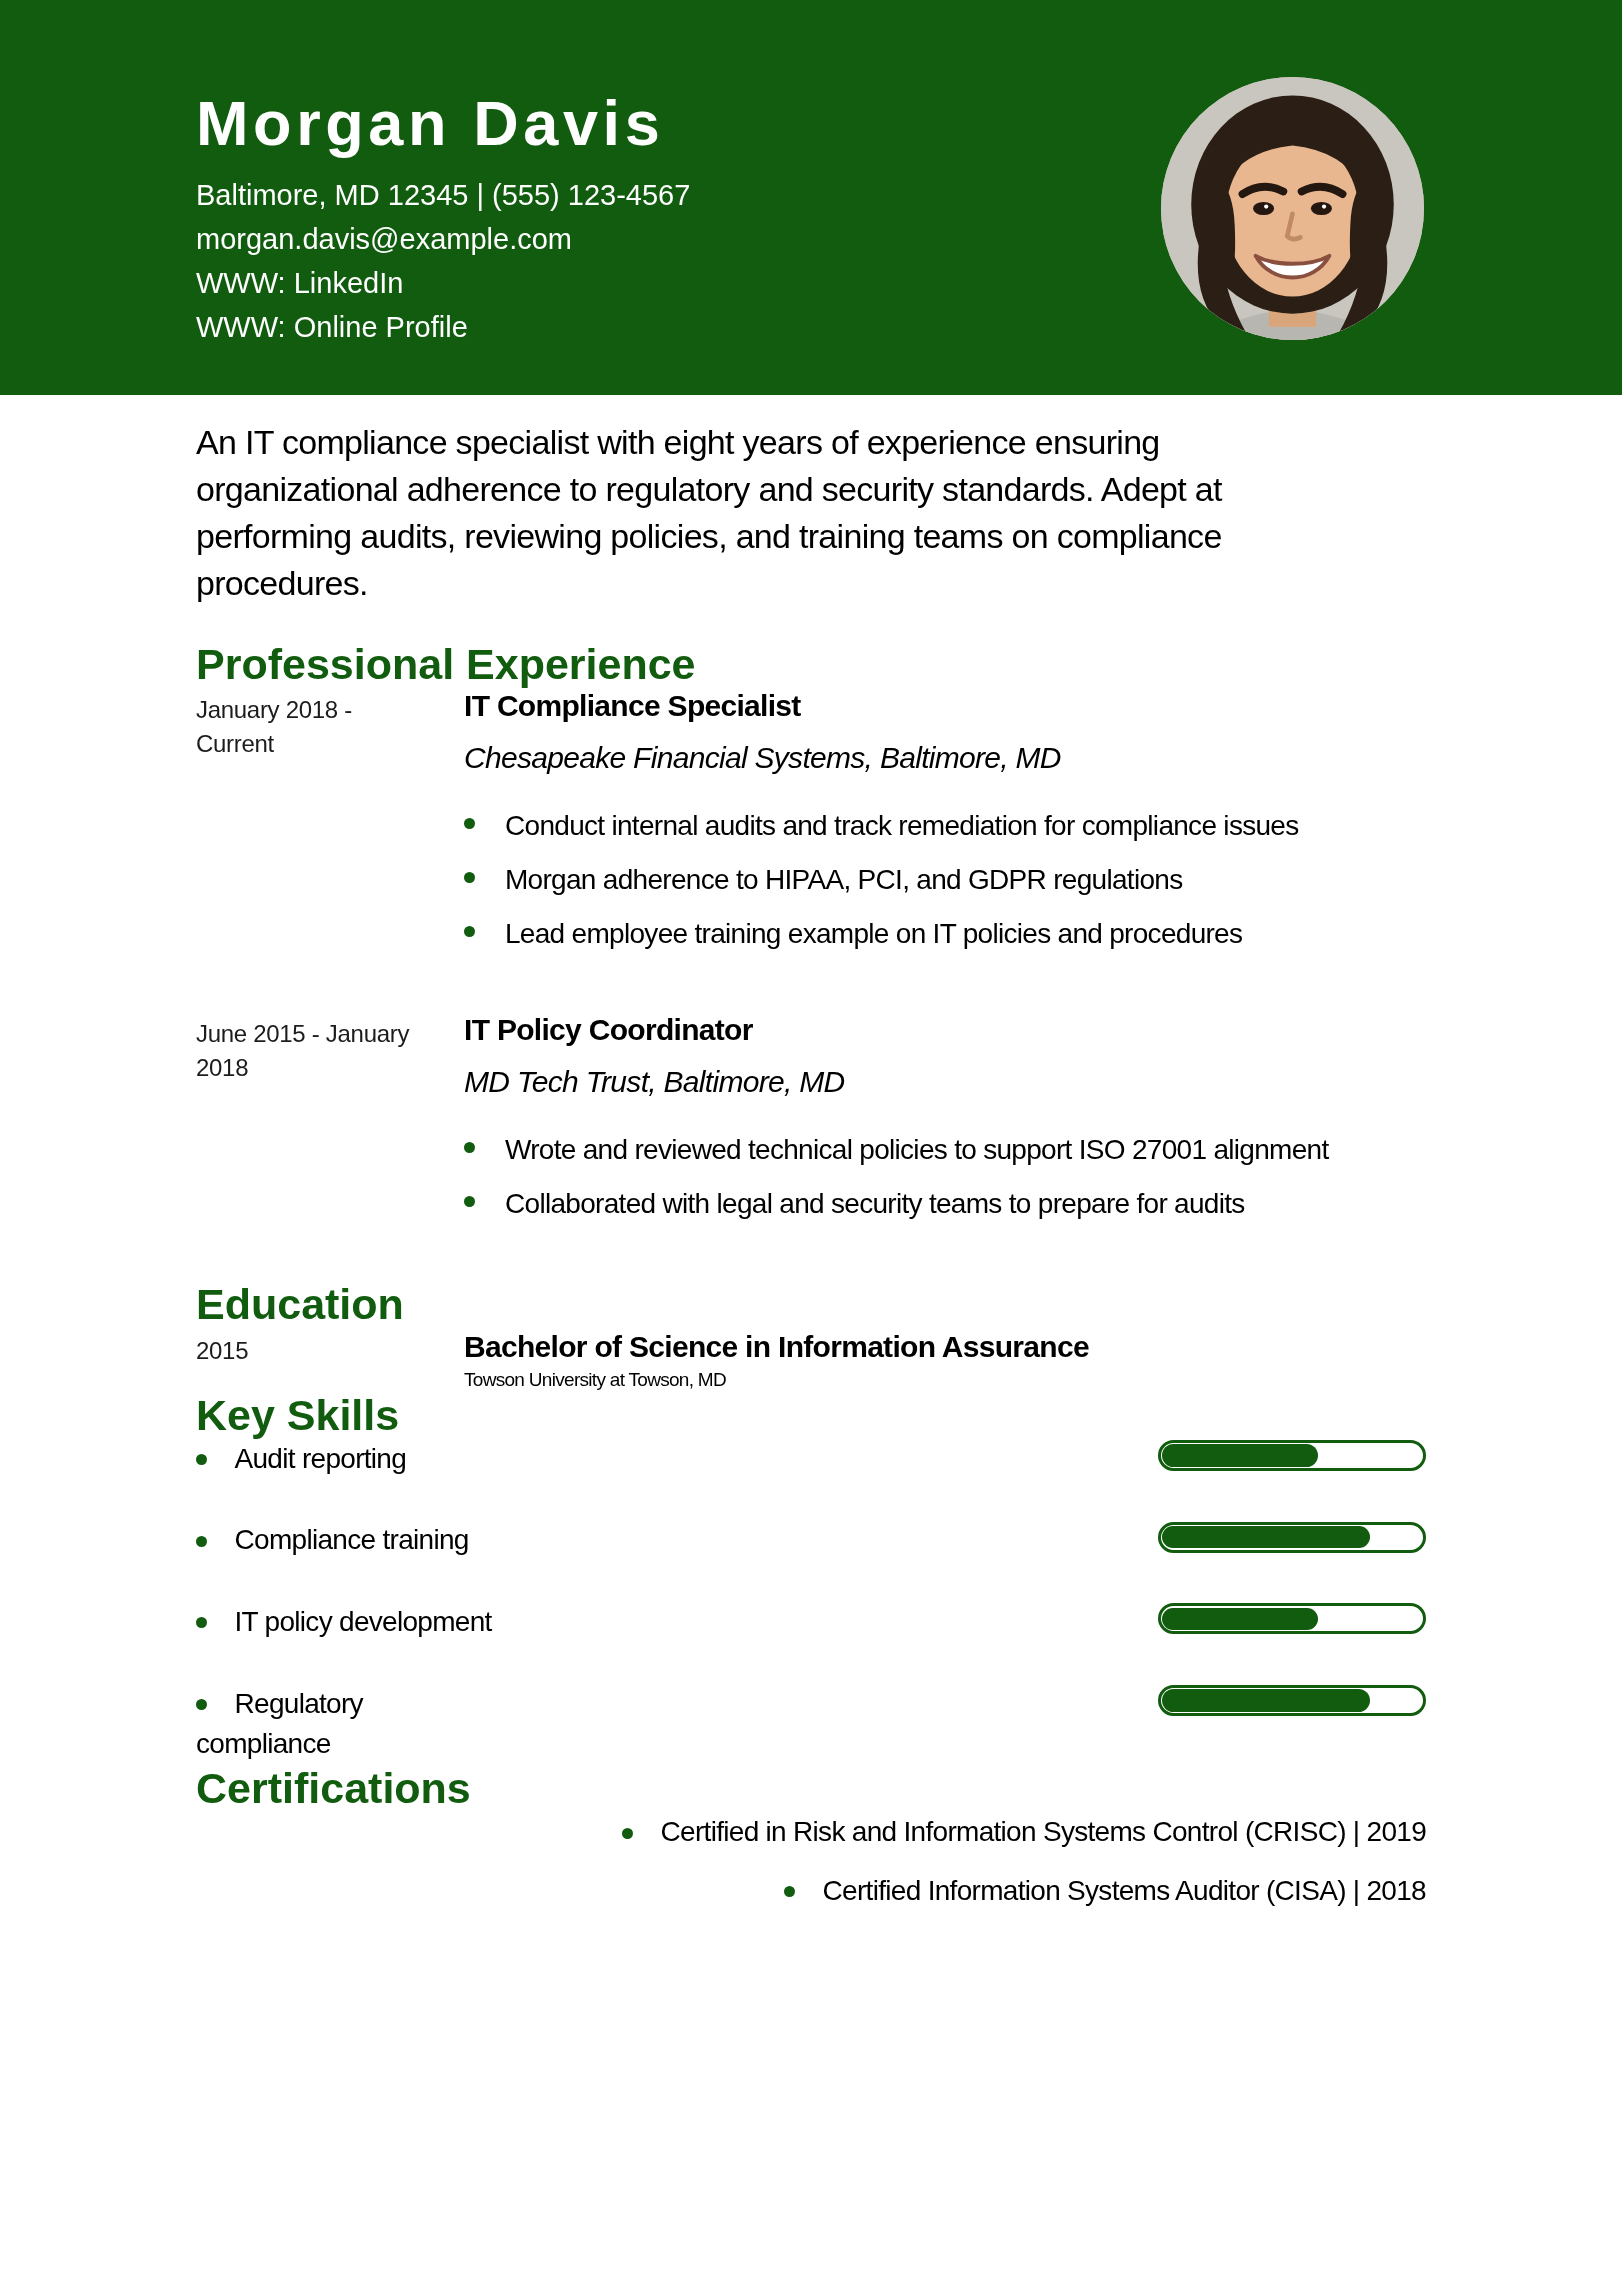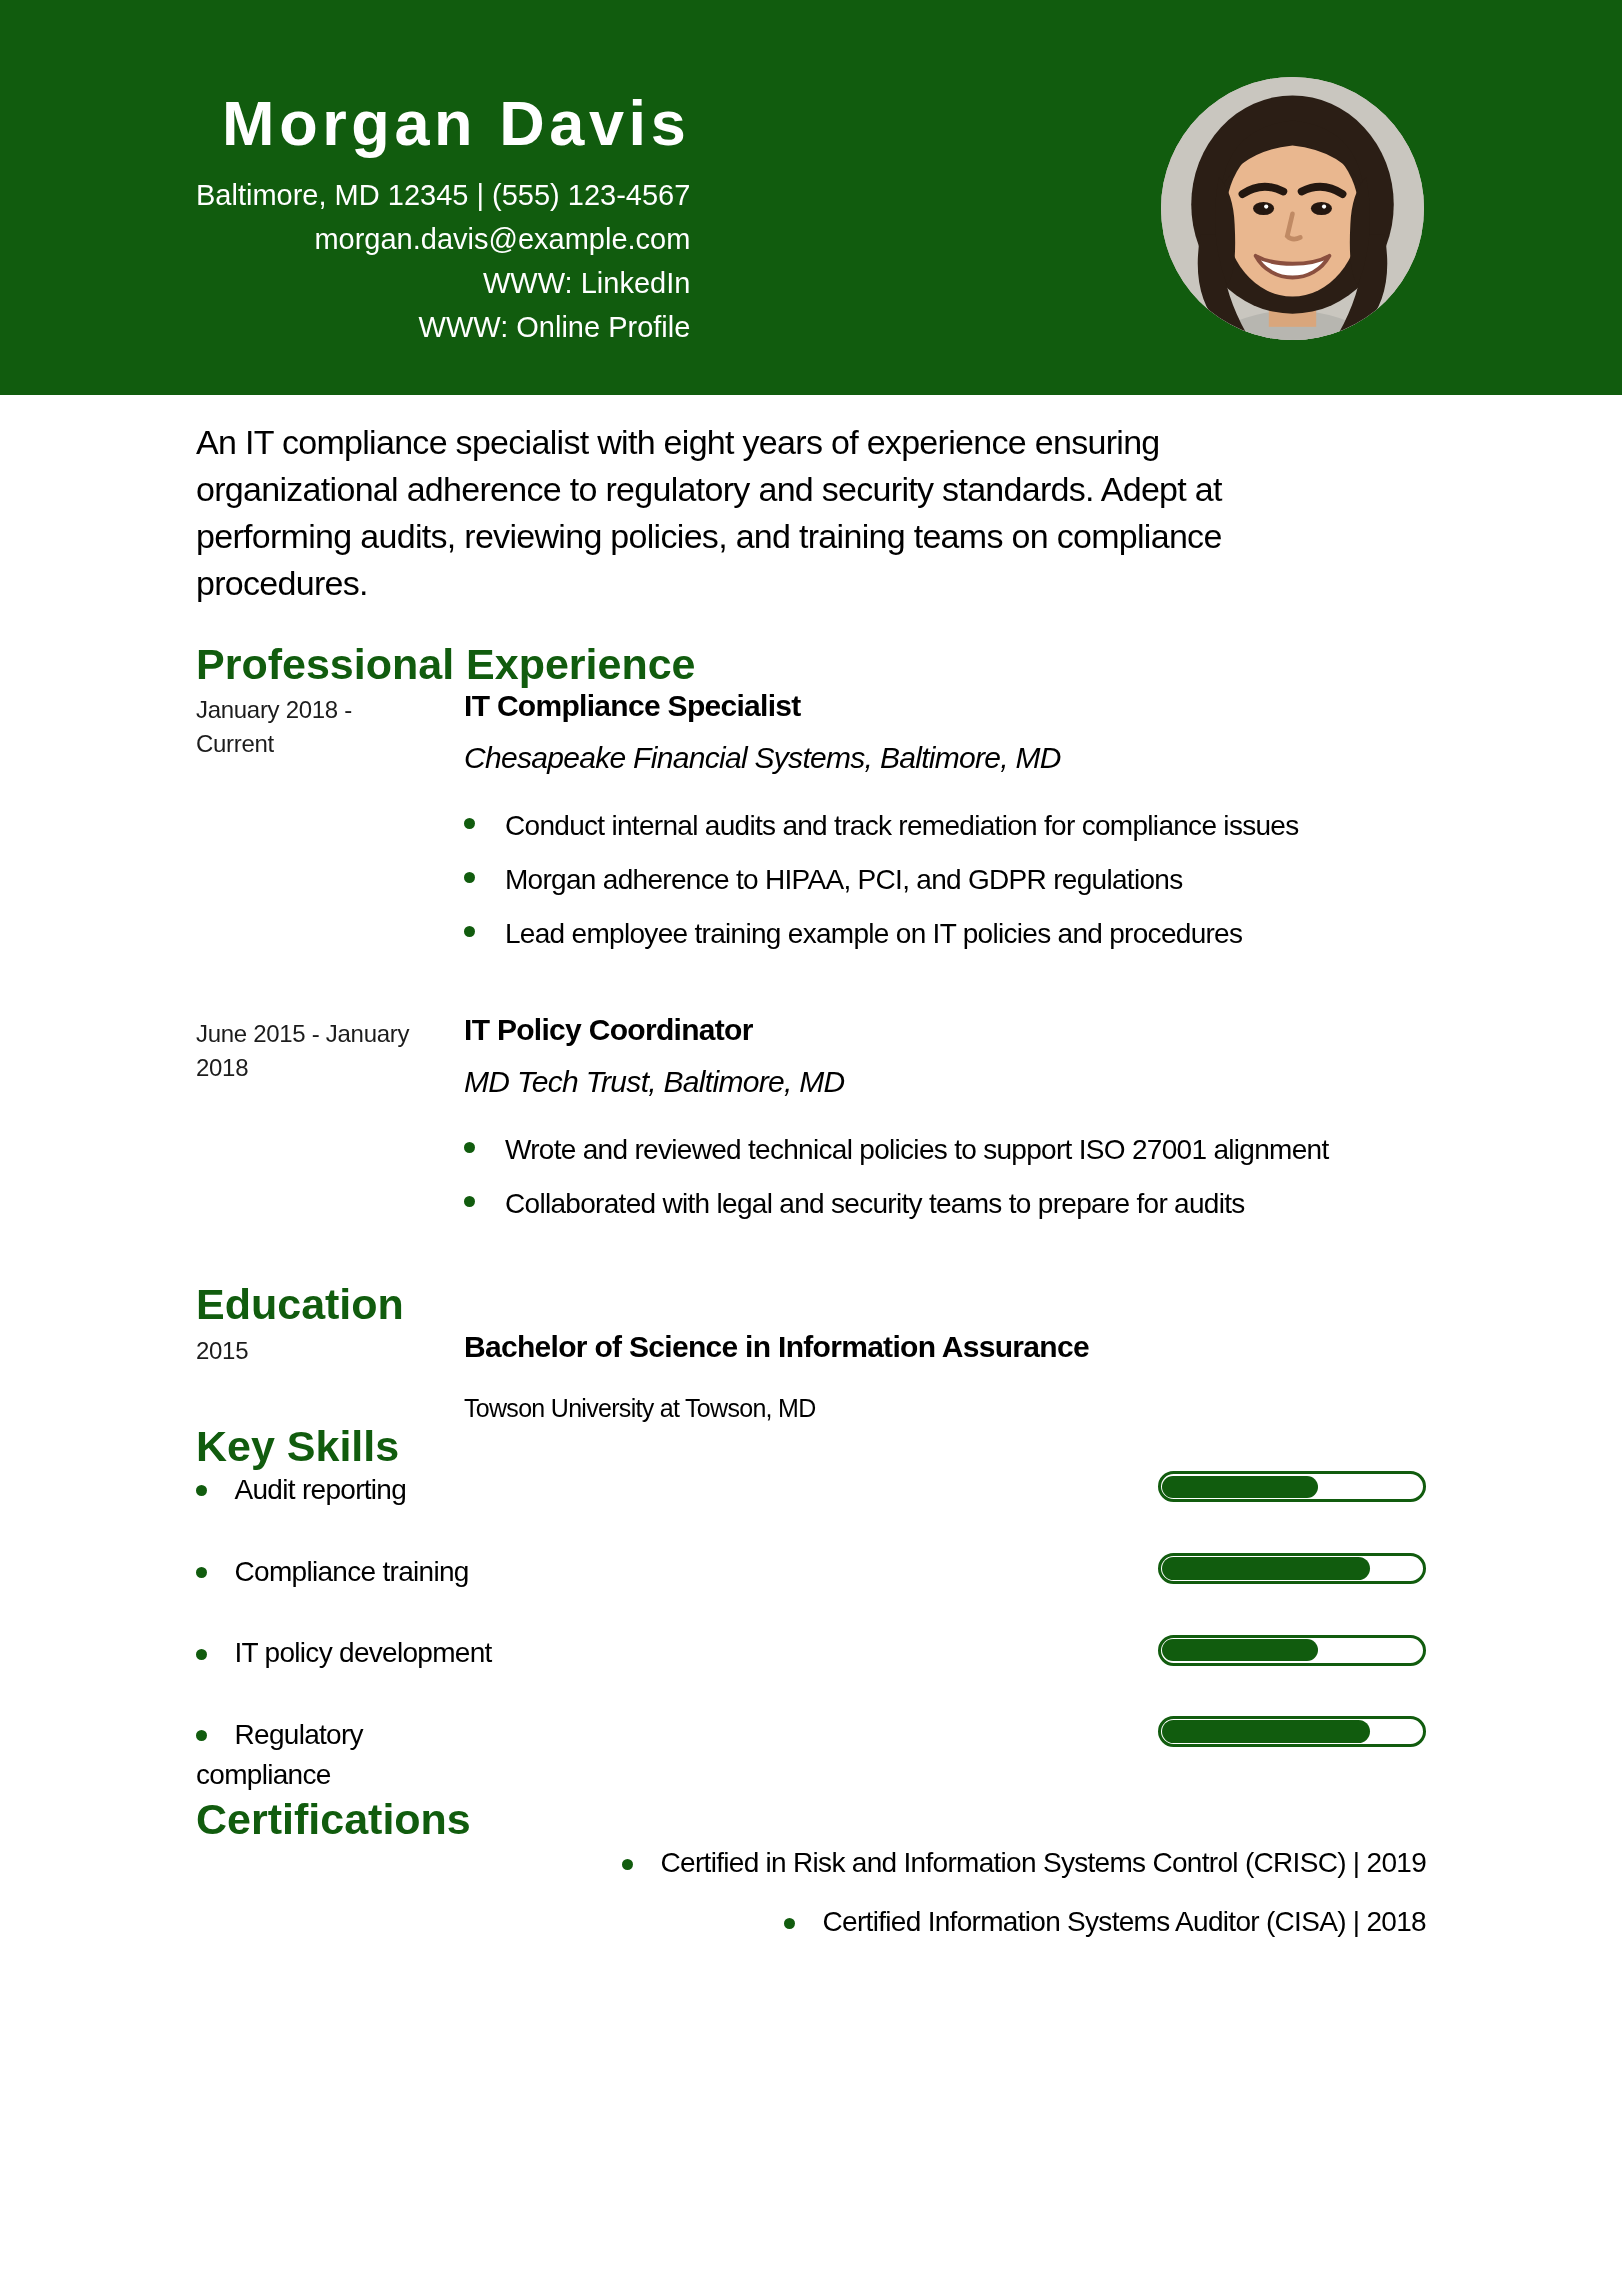--- a/index.html
+++ b/index.html
@@ -13,21 +13,21 @@
   }
   .page{width:1622px;height:2295px;overflow:hidden;background:#fff;}
 
   
   .header{
     position:relative;
     height:395px;
     background:#115c0e;
     color:#fff;
   }
-  .header-text{position:absolute;left:196px;top:90px;text-align:right;}
+  .header-text{position:absolute;left:196px;top:90px;}
   .name{
     font-size:63px;font-weight:bold;margin:0;
     letter-spacing:4.6px;line-height:1.05;
   }
   .contact{margin-top:17px;font-size:29px;line-height:44px;letter-spacing:0;}
   .contact div{white-space:nowrap;}
   .avatar{
     position:absolute;left:1161px;top:77px;width:263px;height:263px;
     border-radius:50%;overflow:hidden;background:#c9c6bf;
   }
@@ -59,21 +59,21 @@
   .job-bullets{margin-top:31px;display:flex;flex-direction:column;gap:15.7px;}
   .jbullet{display:flex;}
   .jbullet .dotcol{flex:0 0 41px;padding-top:11px;}
   .dot{
     width:11px;height:11px;border-radius:50%;
     background:#115c0e;display:inline-block;
   }
   .jbullet-text{font-size:28px;line-height:1.38;max-width:903px;}
 
   .degree{font-size:30px;font-weight:bold;line-height:1.2;}
-  .school{font-size:25px;margin-top:28px;line-height:1.2;}
+  .school{font-size:19px;margin-top:4px;line-height:1.2;}
 
   
   .skills-grid{
     display:grid;grid-template-columns:1fr;
     column-gap:77px;row-gap:41px;
   }
   .skill{display:flex;justify-content:space-between;align-items:flex-start;}
   .skill-label{
     width:298px;font-size:28px;line-height:1.45;
   }

